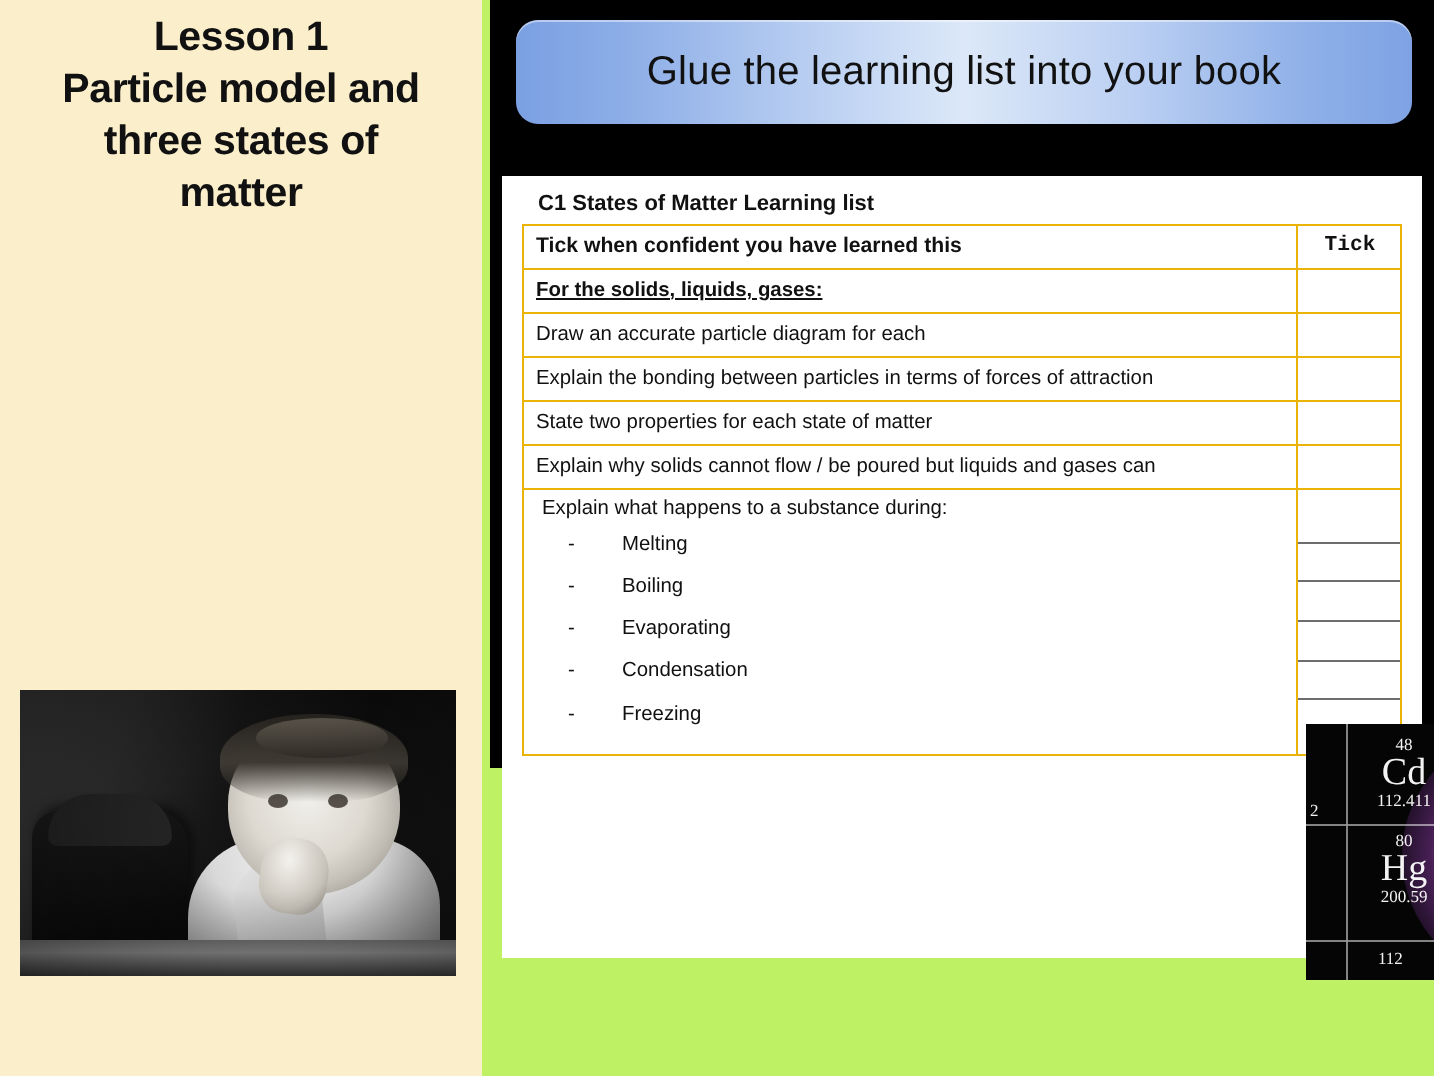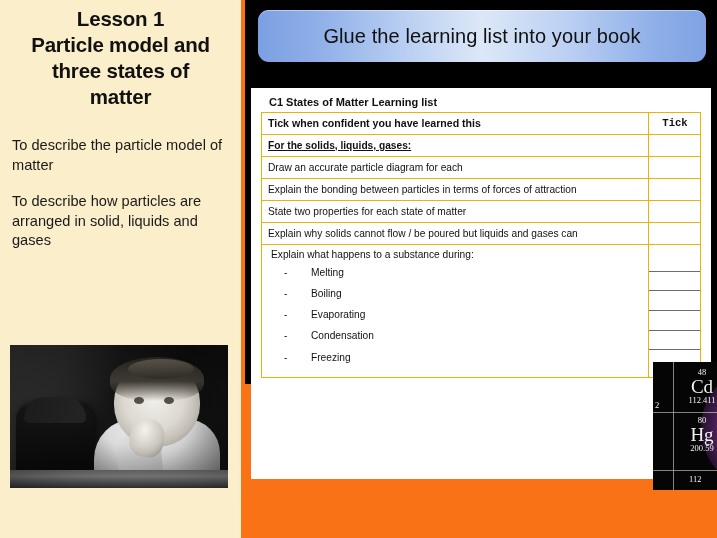--- a/index.html
+++ b/index.html
@@ -9,21 +9,21 @@
     height: 538px;
     overflow: hidden;
     background: #000;
     font-family: "Liberation Sans", sans-serif;
   }
 
   #slide {
     position: relative;
     width: 717px;
     height: 538px;
-    background: #f97316;
+    background: #bef264;
   }
 
   
   #left-panel {
     position: absolute;
     left: 0; top: 0;
     width: 241px;
     height: 538px;
     background: #fbeecb;
     padding: 0;
@@ -308,24 +308,20 @@
 
   <div id="left-panel">
 
     <div id="lesson-title">
       <div>Lesson 1</div>
       <div>Particle model and</div>
       <div>three states of</div>
       <div>matter</div>
     </div>
 
-    <div id="objectives">
-      <p class="objective">To describe the particle model of matter</p>
-      <p class="objective">To describe how particles are arranged in solid, liquids and gases</p>
-    </div>
 
     <div id="boy-photo">
       <div class="bg-wall"></div>
       <div class="dark-chair"></div>
       <div class="chair-back"></div>
       <div class="body-shirt"></div>
       <div class="arm"></div>
       <div class="head"></div>
       <div class="hair"></div>
       <div class="hair-wave"></div>

